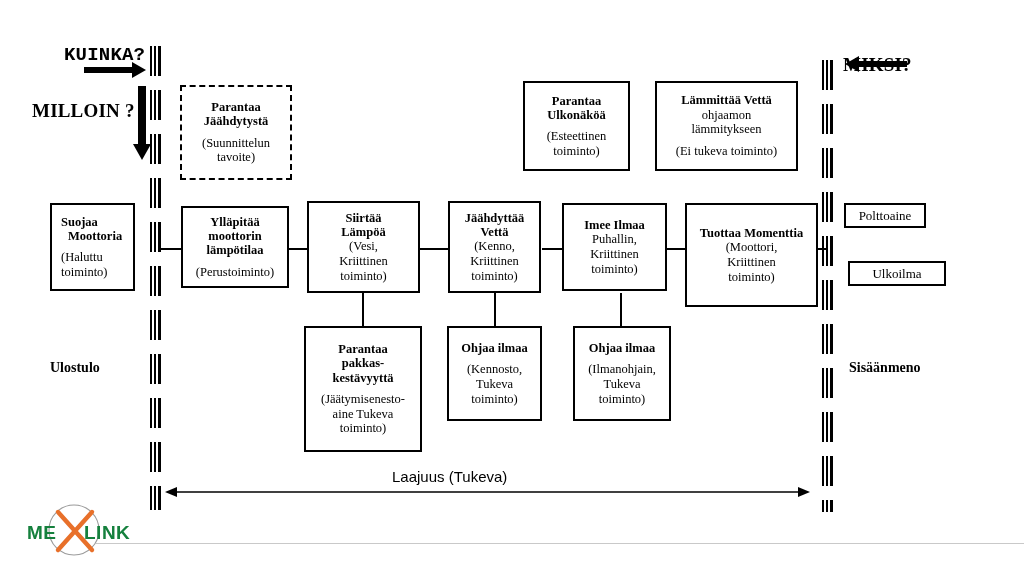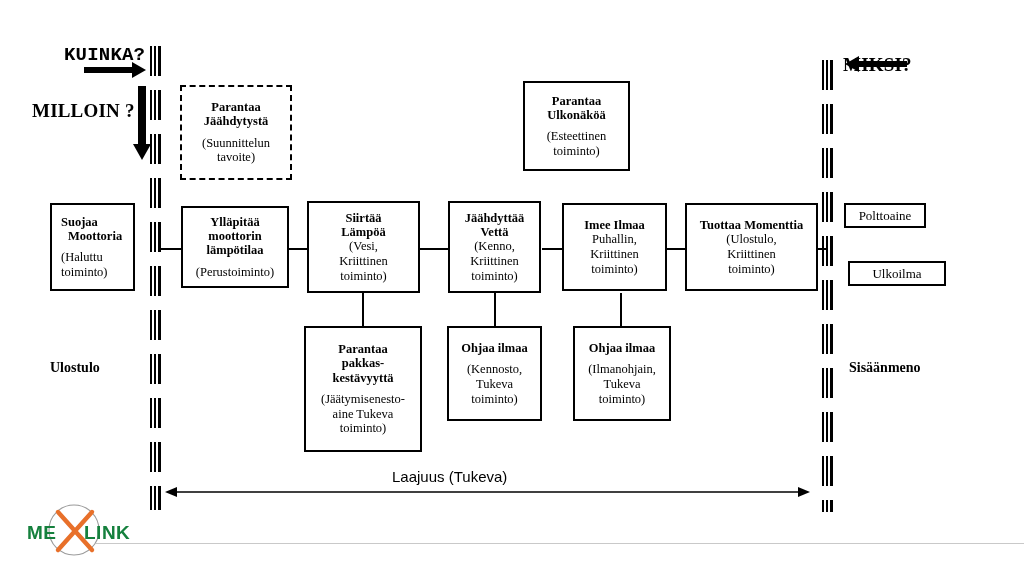--- a/index.html
+++ b/index.html
@@ -112,20 +112,26 @@
     <div class="sub">tavoite)</div>
   </div>
 
   <div class="node t12" style="left:523px;top:81px;width:107px;height:90px;">
     <div class="ttl">Parantaa</div>
     <div class="ttl">Ulkonäköä</div>
     <div class="sub gap4">(Esteettinen</div>
     <div class="sub">toiminto)</div>
   </div>
 
+  <div class="node t12" style="left:655px;top:81px;width:143px;height:90px;">
+    <div class="ttl">Lämmittää Vettä</div>
+    <div class="sub">ohjaamon</div>
+    <div class="sub">lämmitykseen</div>
+    <div class="sub gap4">(Ei tukeva  toiminto)</div>
+  </div>
 
   <div class="hline" style="left:158px;top:248px;width:24px;"></div>
   <div class="hline" style="left:289px;top:248px;width:18px;"></div>
   <div class="hline" style="left:420px;top:248px;width:28px;"></div>
   <div class="hline" style="left:542px;top:248px;width:20px;"></div>
   <div class="hline" style="left:667px;top:248px;width:18px;"></div>
   <div class="hline" style="left:818px;top:248px;width:10px;"></div>
 
   <div class="vline" style="left:362px;top:293px;height:33px;"></div>
   <div class="vline" style="left:494px;top:293px;height:33px;"></div>
@@ -161,23 +167,23 @@
     <div class="sub">toiminto)</div>
   </div>
 
   <div class="node t12" style="left:562px;top:203px;width:105px;height:88px;">
     <div class="ttl">Imee Ilmaa</div>
     <div class="sub">Puhallin,</div>
     <div class="sub">Kriittinen</div>
     <div class="sub">toiminto)</div>
   </div>
 
-  <div class="node t12" style="left:685px;top:203px;width:133px;height:88px;text-align:center;">
+  <div class="node t12" style="left:685px;top:203px;width:133px;height:104px;text-align:center;">
     <div class="ttl">Tuottaa Momenttia</div>
-    <div class="sub">(Ulostulo,</div>
+    <div class="sub">(Moottori,</div>
     <div class="sub">Kriittinen</div>
     <div class="sub">toiminto)</div>
   </div>
 
   <div class="node t12" style="left:304px;top:326px;width:118px;height:126px;">
     <div class="ttl">Parantaa</div>
     <div class="ttl">pakkas-</div>
     <div class="ttl">kestävyyttä</div>
     <div class="sub gap4">(Jäätymisenesto-</div>
     <div class="sub">aine Tukeva</div>

